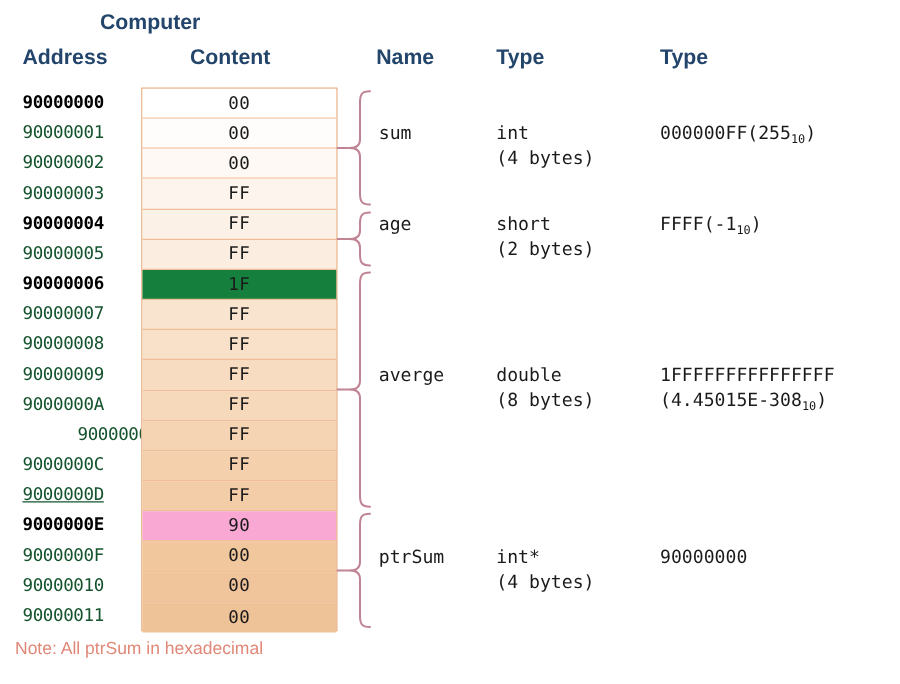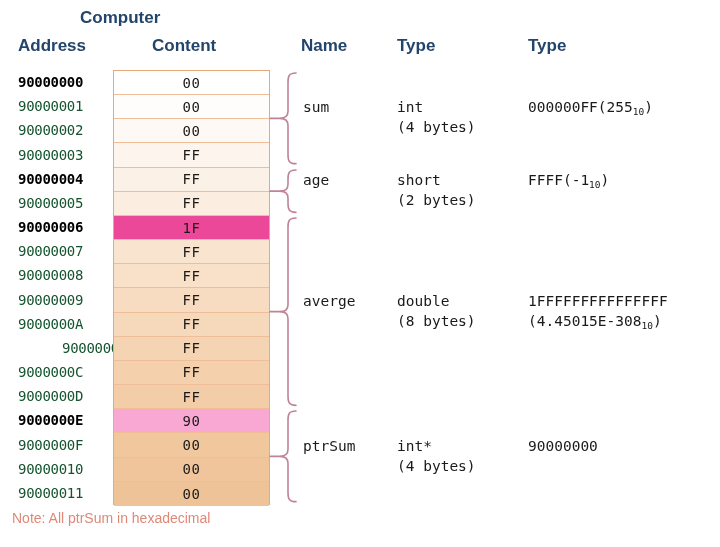--- a/index.html
+++ b/index.html
@@ -149,21 +149,21 @@
       <div class="addr" style="top: 142.5px;">90000003</div>
       <div class="addr bold" style="top: 166.667px;">90000004</div>
       <div class="addr" style="top: 190.833px;">90000005</div>
       <div class="addr bold" style="top: 215px;">90000006</div>
       <div class="addr" style="top: 239.167px;">90000007</div>
       <div class="addr" style="top: 263.333px;">90000008</div>
       <div class="addr" style="top: 287.5px;">90000009</div>
       <div class="addr" style="top: 311.667px;">9000000A</div>
       <div class="addr" style="top: 335.833px; margin-left: 44px;">9000000B</div>
       <div class="addr" style="top: 360px;">9000000C</div>
-      <div class="addr" style="top: 384.167px;">9000000D</div>
+      <div class="addr" style="top: 384.167px; text-decoration: underline;">9000000D</div>
       <div class="addr bold" style="top: 408.333px;">9000000E</div>
       <div class="addr" style="top: 432.5px;">9000000F</div>
       <div class="addr" style="top: 456.667px;">90000010</div>
       <div class="addr" style="top: 480.833px;">90000011</div>
     </div>
 
   <div id="memtable">
       <div class="mem-row" style="background: rgb(255, 255, 255);">
         <span class="mem-val">00</span>
       </div>
@@ -175,21 +175,21 @@
       </div>
       <div class="mem-row" style="background: rgb(253, 245, 237);">
         <span class="mem-val">FF</span>
       </div>
       <div class="mem-row" style="background: rgb(252, 241, 230);">
         <span class="mem-val">FF</span>
       </div>
       <div class="mem-row" style="background: rgb(251, 237, 223);">
         <span class="mem-val">FF</span>
       </div>
-      <div class="mem-row" style="background: #ec4899;">
+      <div class="mem-row" style="background: #15803d;">
         <span class="mem-val">1F</span>
       </div>
       <div class="mem-row" style="background: rgb(249, 228, 208);">
         <span class="mem-val">FF</span>
       </div>
       <div class="mem-row" style="background: rgb(248, 224, 201);">
         <span class="mem-val">FF</span>
       </div>
       <div class="mem-row" style="background: rgb(247, 220, 194);">
         <span class="mem-val">FF</span>

